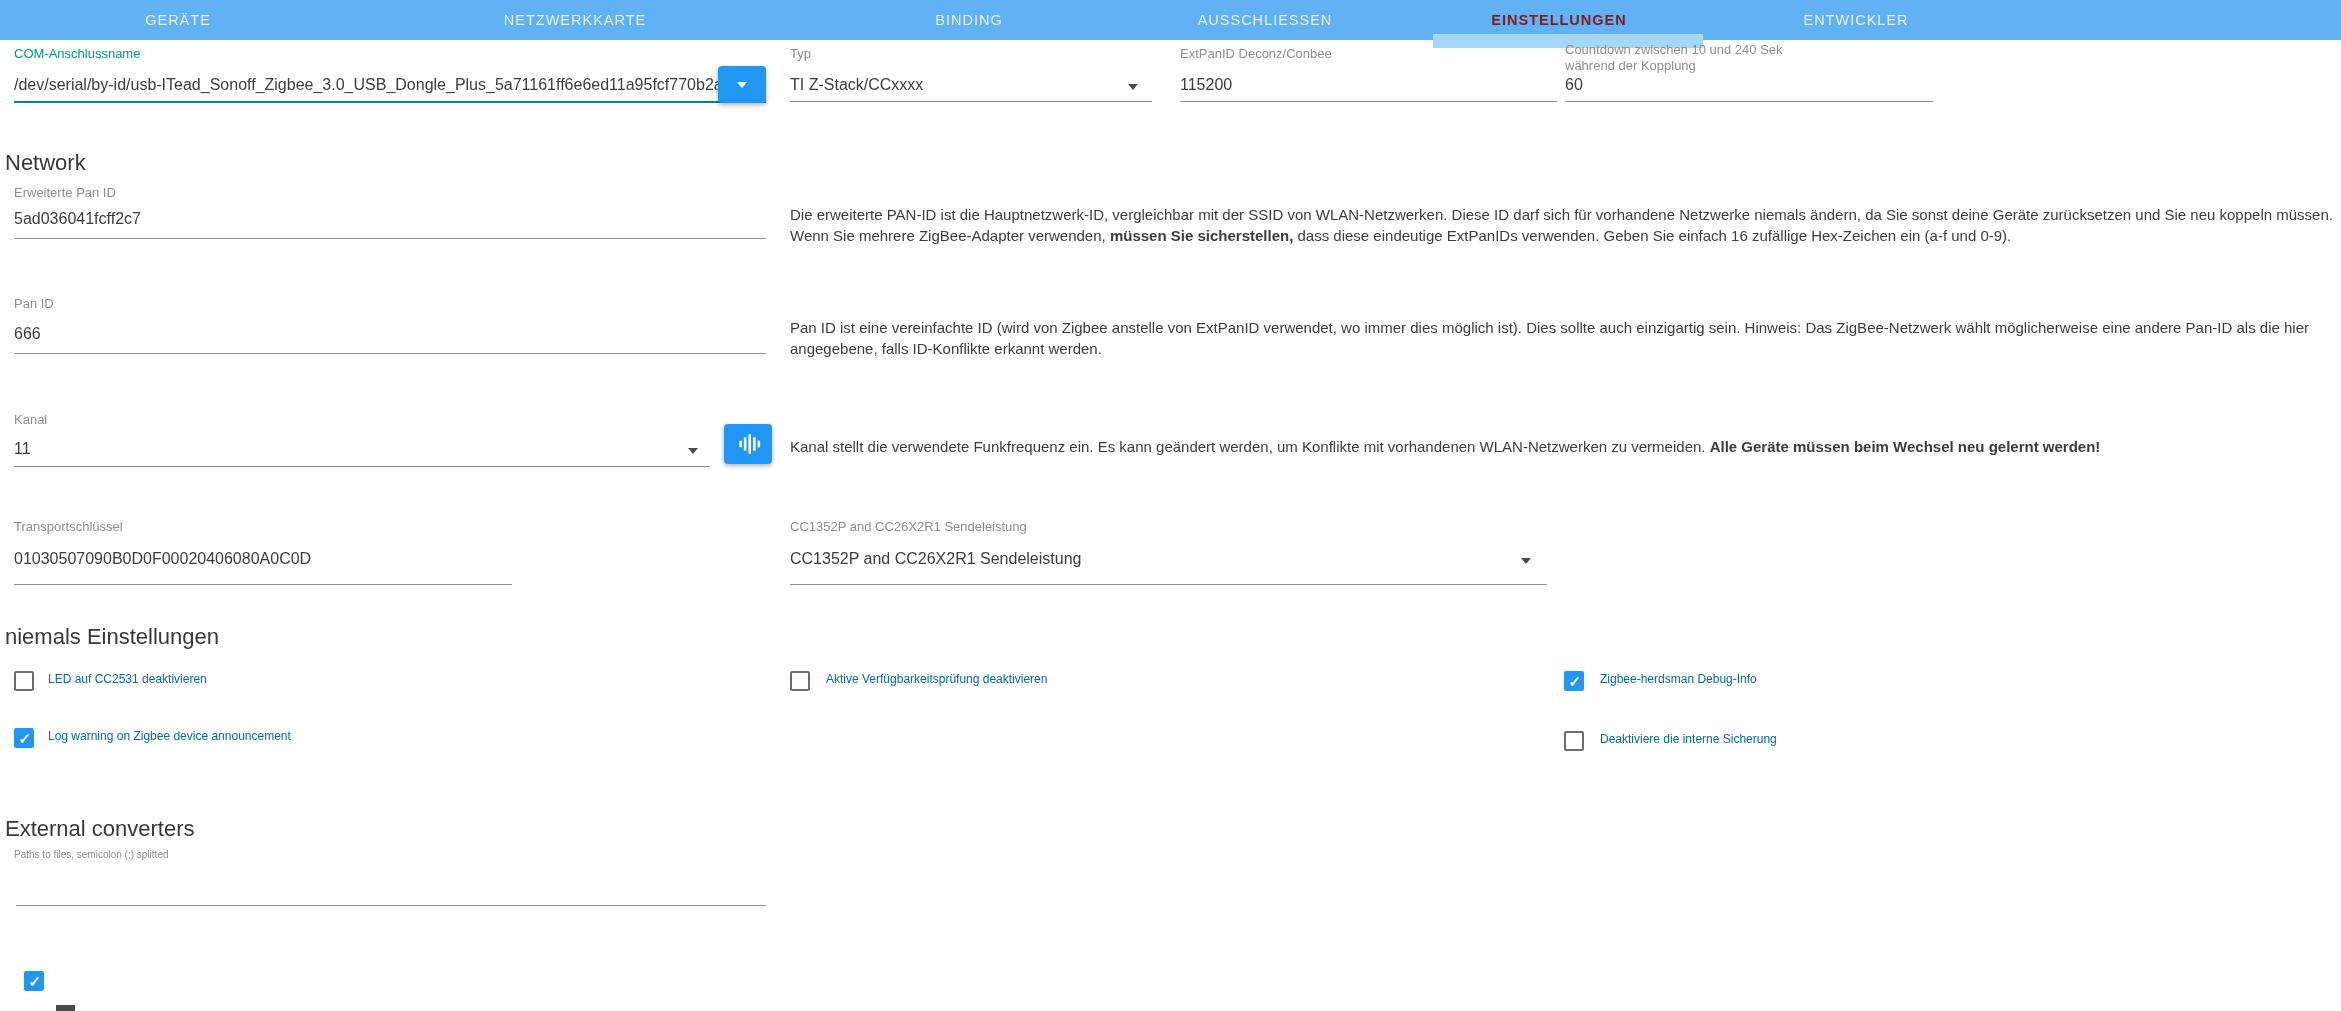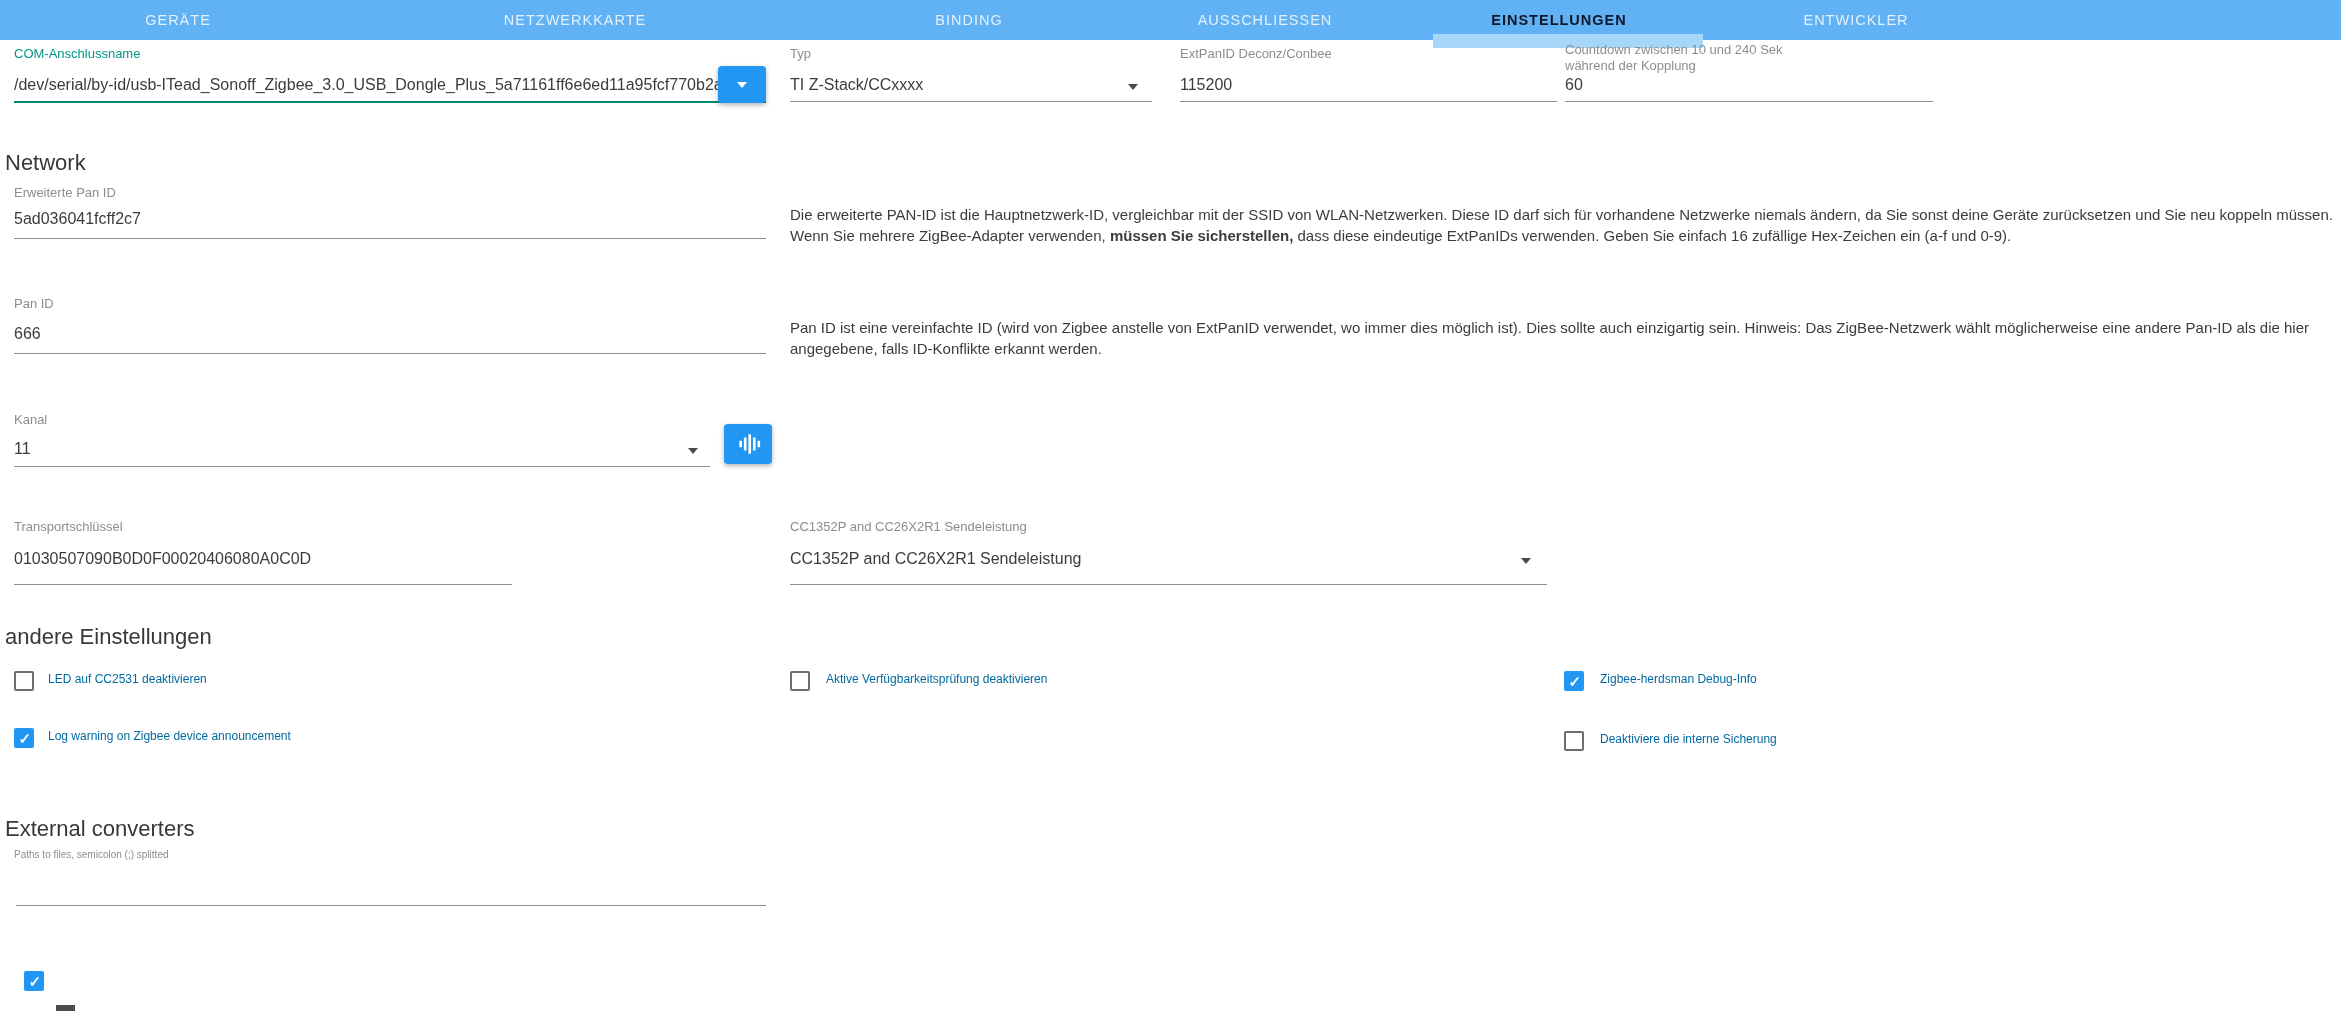--- a/index.html
+++ b/index.html
@@ -7,21 +7,21 @@
     position:relative;width:2341px;height:1011px;background:#fff;
     font-family:"Liberation Sans",sans-serif;color:#3c3c3c;overflow:hidden;
   }
   
   .appbar{position:absolute;left:0;top:0;width:2341px;height:40px;background:#61b1f5;}
   .tab{
     position:absolute;top:0;height:40px;display:flex;align-items:center;
     transform:translateX(-50%);color:rgba(255,255,255,0.82);
     font-size:14.5px;letter-spacing:1px;font-weight:500;cursor:pointer;white-space:nowrap;
   }
-  .tab.active{color:#0f172a;font-weight:700;}
+  .tab.active{color:#7f1d1d;font-weight:700;}
   .tab-indicator{position:absolute;left:1433px;top:34px;width:270px;height:14px;background:#a6d6f8;}
   
   .flabel{position:absolute;font-size:13px;color:#8d8d8d;line-height:16px;}
   .flabel.teal{color:#009688;}
   .fvalue{position:absolute;font-size:16px;color:#3c3c3c;white-space:nowrap;}
   .uline{position:absolute;height:1px;background:#8f8f8f;}
   .uline.focus{height:2px;background:#00897b;}
   .caret{position:absolute;width:0;height:0;border-left:5px solid transparent;
          border-right:5px solid transparent;border-top:6px solid #4a4a4a;}
   .caret.white{border-top-color:#ffffff;position:static;}
@@ -106,33 +106,34 @@
   </div>
   <button class="btn-blue chan-btn">
     <svg width="26" height="26" viewBox="0 0 24 24">
       <rect x="4" y="9" width="2.4" height="6" fill="#fff"></rect>
       <rect x="8.2" y="6" width="2.4" height="12" fill="#fff"></rect>
       <rect x="12.4" y="3" width="2.4" height="18" fill="#fff"></rect>
       <rect x="16.6" y="6" width="2.4" height="12" fill="#fff"></rect>
       <rect x="20.8" y="9" width="2.4" height="6" fill="#fff"></rect>
     </svg>
   </button>
+  <div class="desc" style="top:437px"><span>Kanal stellt die verwendete Funkfrequenz ein. Es kann geändert werden, um Konflikte mit vorhandenen WLAN-Netzwerken zu vermeiden. </span><b>Alle Geräte müssen beim Wechsel neu gelernt werden!</b></div>
 
   <div class="flabel" style="left:14px;top:519px">Transportschlüssel</div>
   <div class="fvalue" style="left:14px;top:550px">01030507090B0D0F00020406080A0C0D</div>
   <div class="uline" style="left:14px;top:584px;width:498px"></div>
 
   <div class="flabel" style="left:790px;top:519px">CC1352P and CC26X2R1 Sendeleistung</div>
   <div>
     <div class="fvalue" style="left:790px;top:550px">CC1352P and CC26X2R1 Sendeleistung</div>
     <div class="caret" style="left:1521px;top:558px"></div>
     <div class="uline" style="left:790px;top:584px;width:757px"></div>
   </div>
 
-  <div class="h" style="left:5px;top:624px">andere Einstellungen</div>
+  <div class="h" style="left:5px;top:624px">niemals Einstellungen</div>
 
   <div class="cb" style="left:14px;top:671px"></div>
   <div class="cb-label" style="left:48px;top:672px">LED auf CC2531 deaktivieren</div>
 
   <div class="cb" style="left:790px;top:671px"></div>
   <div class="cb-label" style="left:826px;top:672px">Aktive Verfügbarkeitsprüfung deaktivieren</div>
 
   <div class="cb checked" style="left:1564px;top:671px"></div>
   <div class="cb-label" style="left:1600px;top:672px">Zigbee-herdsman Debug-Info</div>
 

